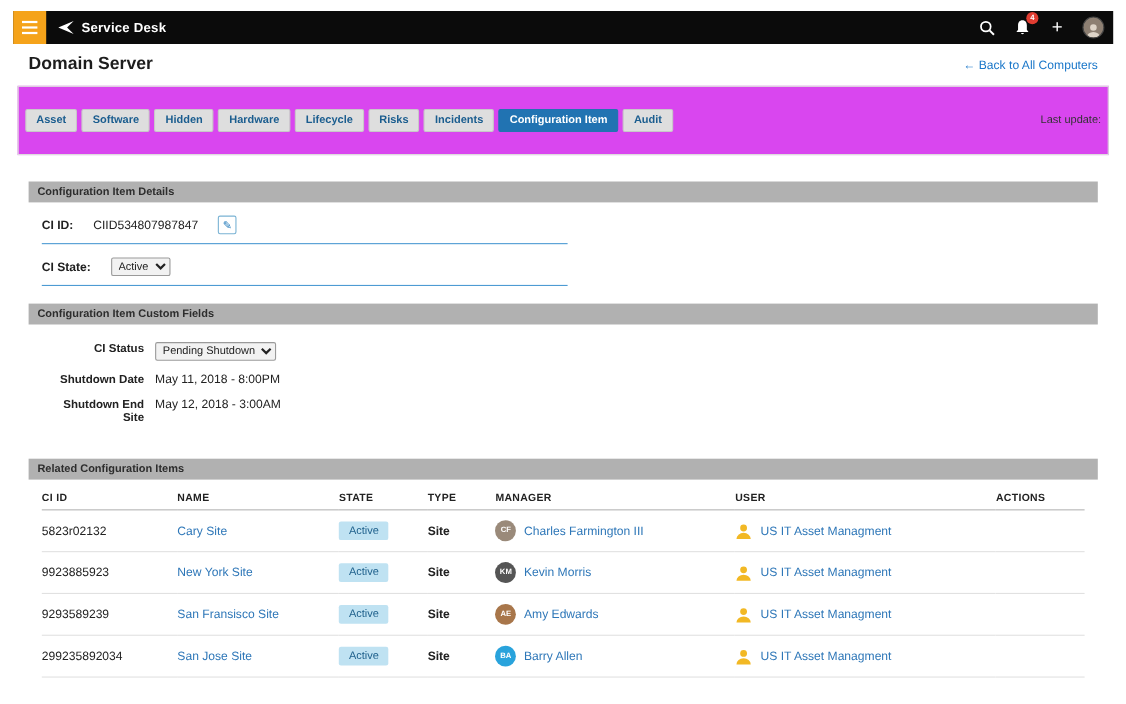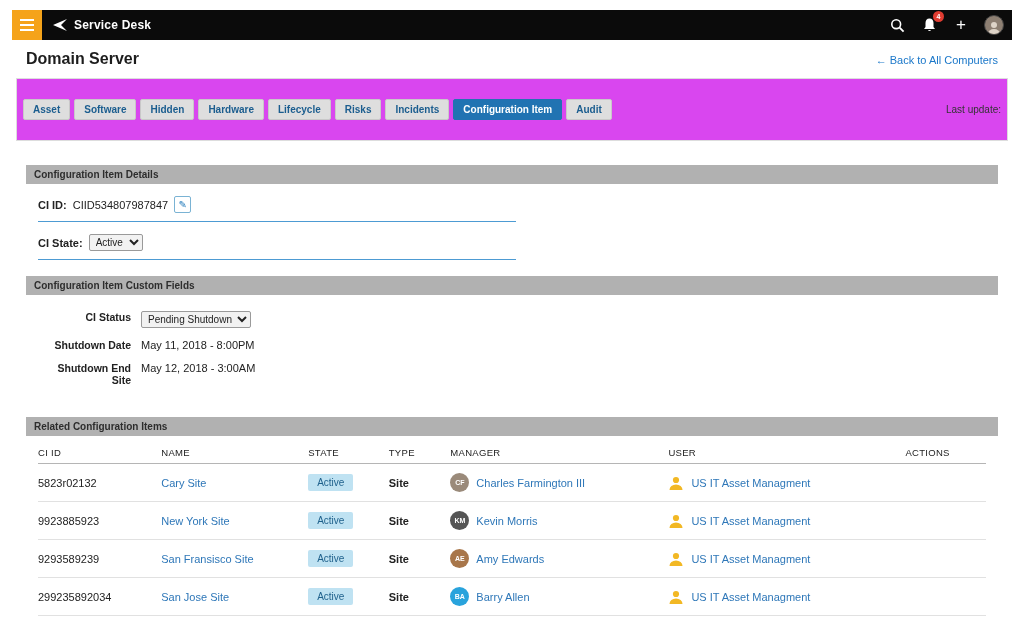--- a/index.html
+++ b/index.html
@@ -32,37 +32,37 @@
 
   
   .section-bar { margin:0 14px; background:#b1b1b1; color:#2d2d2d; font-size:10px; font-weight:bold; padding:4px 8px; }
   .details-head { margin-top:24px; }
 
   
   .details { margin:0 14px; padding:12px 12px 4px 12px; }
   .details-grid { display:flex; }
   .dcol-left { width:478px; flex:0 0 auto; }
   .dcol-right { flex:1; margin-left:34px; }
-  .field-line { display:flex; align-items:center; gap:6px; border-bottom:1px solid #4d9bd3; padding-bottom:8px; margin-bottom:12px; }
+  .field-line { display:flex; align-items:center; gap:18px; border-bottom:1px solid #4d9bd3; padding-bottom:8px; margin-bottom:12px; }
   .flabel { font-size:11px; font-weight:bold; color:#222; }
   .fvalue { font-size:11px; color:#222; }
   .edit-btn { width:17px; height:17px; border:1px solid #7ab3d4; background:#fff; border-radius:2px; color:#2a7fbd; font-size:10px; display:flex; align-items:center; justify-content:center; cursor:pointer; }
   select { font-family:"Liberation Sans", sans-serif; font-size:10px; color:#222; background:#f2f2f2; border:1px solid #9a9a9a; border-radius:2px; padding:1px 2px; }
 
   
   .custom { margin:0 14px; padding:16px 12px 6px 12px; }
   .cf-row { display:flex; align-items:flex-start; margin-bottom:11px; }
   .cf-label { width:93px; text-align:right; font-size:10.5px; font-weight:bold; color:#222; flex:0 0 auto; }
   .cf-value { margin-left:10px; font-size:11px; color:#222; }
 
   
   .related-head { margin-top:14px; }
   .rel-table-wrap { margin:0 14px; padding:0 12px; }
   table { width:100%; border-collapse:collapse; }
-  th { text-align:left; font-size:9.5px; font-weight:normal; color:#222; letter-spacing:.3px; padding:11px 4px 5px 0; border-bottom:1px solid #b5b5b5; }
+  th { text-align:left; font-size:9.5px; font-weight:bold; color:#222; letter-spacing:.3px; padding:11px 4px 5px 0; border-bottom:1px solid #b5b5b5; }
   td { font-size:11px; color:#222; padding:9px 4px 9px 0; border-bottom:1px solid #e1e1e1; vertical-align:middle; }
   td.cell-name a, .blue-link { color:#2e77b8; text-decoration:none; cursor:pointer; font-size:11px; }
   .state-badge { display:inline-block; background:#bfe2f2; color:#1f618c; font-size:10px; padding:3px 9px; border-radius:2px; }
   .cell-type { font-weight:bold; }
   .mgr-cell, .user-cell { display:flex; align-items:center; gap:7px; }
   .mgr-avatar { width:19px; height:19px; border-radius:50%; color:#fff; font-size:7px; font-weight:bold; display:flex; align-items:center; justify-content:center; flex:0 0 auto; }
   .user-icon { width:16px; height:16px; flex:0 0 auto; display:flex; }
 
   .col-ciid { width:13%; } .col-name { width:15.5%; } .col-state { width:8.5%; }
   .col-type { width:6.5%; } .col-mgr { width:23%; } .col-user { width:25%; } .col-act { width:8.5%; }

